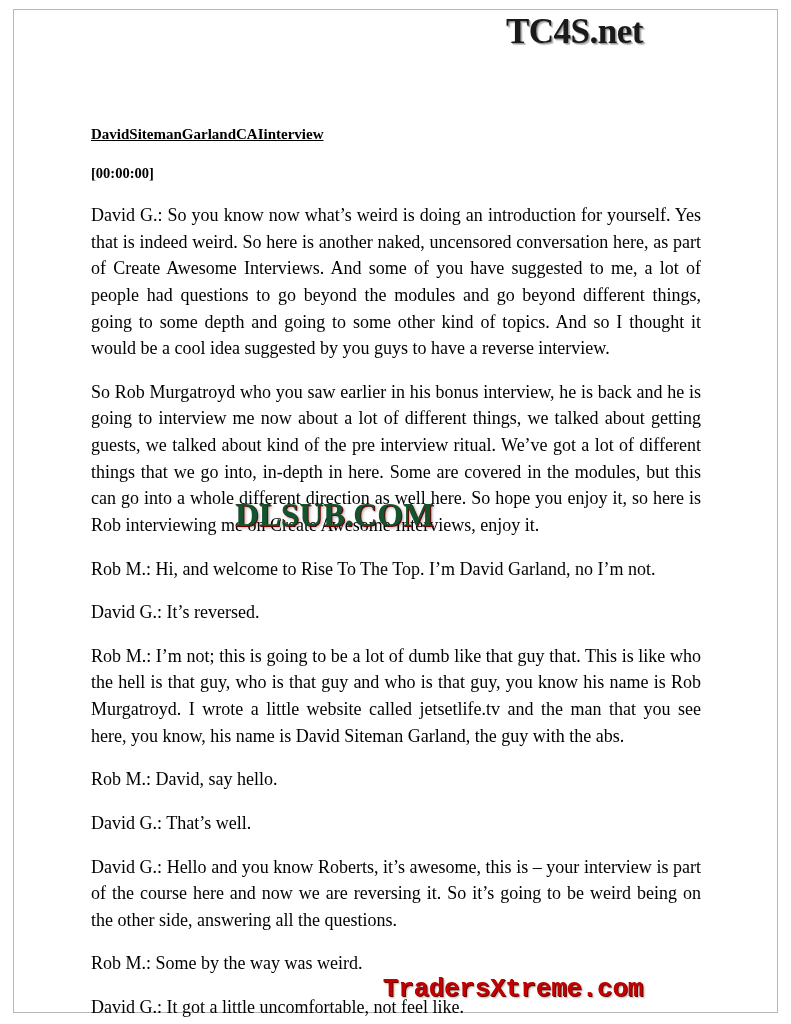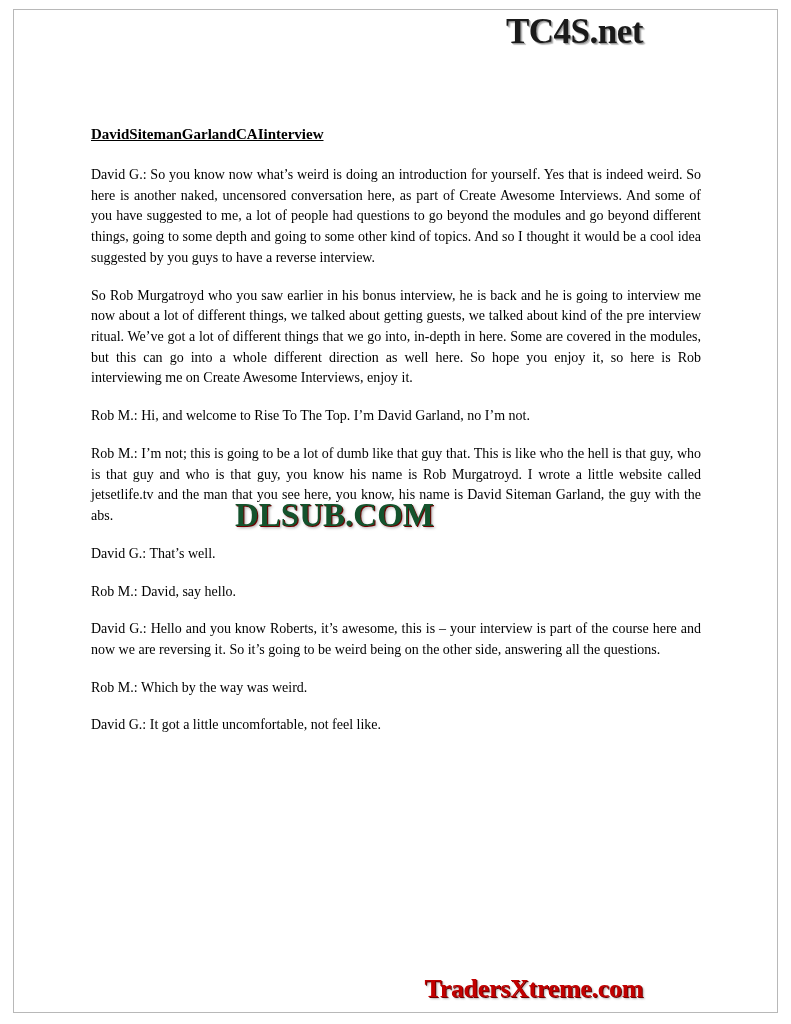--- a/index.html
+++ b/index.html
@@ -40,21 +40,21 @@
     font-weight: bold;
     font-size: 35px;
     letter-spacing: -0.5px;
     color: #1a1a1a;
     text-shadow: 1px 1px 0 #9a9a9a, 2px 2px 1px rgba(0,0,0,0.25);
   }
   .watermark-bottom {
     position: absolute;
     right: 26px;
     bottom: 20px;
-    font-family: Liberation Serif, serif;
+    font-family: Liberation Mono, monospace;
     font-weight: bold;
     font-size: 26px;
     letter-spacing: -0.3px;
     color: #c20000;
     text-shadow: 1px 1px 0 #6e0000, 2px 2px 2px rgba(0,0,0,0.3);
     margin-top: 18px;
   }
   .watermark-center {
     position: absolute;
     left: 50%;
@@ -81,47 +81,49 @@
     text-decoration: underline;
     margin: 0 0 22px 0;
     letter-spacing: 0px;
   }
   .timestamp {
     font-size: 14.5px;
     font-weight: bold;
     margin: 0 0 20px 0;
   }
   .para {
-    font-size: 14px;
+    font-size: 18px;
     line-height: 1.48;
     text-align: justify;
     margin: 0 0 17px 0;
   }
   .para:last-child { margin-bottom: 0; }
 </style>
 </head>
 <body>
 
 <div class="page">
 
   <div class="page-border"></div>
 
   <div class="watermark-top">TC4S.net</div>
 
   <div class="content">
     <div class="doc-title">DavidSitemanGarlandCAIinterview</div>
+    <div class="timestamp">[00:00:00]</div>
 
     <p class="para">David G.: So you know now what’s weird is doing an introduction for yourself. Yes that is indeed weird. So here is another naked, uncensored conversation here, as part of Create Awesome Interviews. And some of you have suggested to me, a lot of people had questions to go beyond the modules and go beyond different things, going to some depth and going to some other kind of topics. And so I thought it would be a cool idea suggested by you guys to have a reverse interview.</p>
     <p class="para">So Rob Murgatroyd who you saw earlier in his bonus interview, he is back and he is going to interview me now about a lot of different things, we talked about getting guests, we talked about kind of the pre interview ritual. We’ve got a lot of different things that we go into, in-depth in here. Some are covered in the modules, but this can go into a whole different direction as well here. So hope you enjoy it, so here is Rob interviewing me on Create Awesome Interviews, enjoy it.</p>
     <p class="para">Rob M.: Hi, and welcome to Rise To The Top. I’m David Garland, no I’m not.</p>
+    <p class="para">David G.: It’s reversed.</p>
     <p class="para">Rob M.: I’m not; this is going to be a lot of dumb like that guy that. This is like who the hell is that guy, who is that guy and who is that guy, you know his name is Rob Murgatroyd. I wrote a little website called jetsetlife.tv and the man that you see here, you know, his name is David Siteman Garland, the guy with the abs.</p>
+    <p class="para">Rob M.: David, say hello.</p>
     <p class="para">David G.: That’s well.</p>
-    <p class="para">Rob M.: David, say hello.</p>
     <p class="para">David G.: Hello and you know Roberts, it’s awesome, this is – your interview is part of the course here and now we are reversing it. So it’s going to be weird being on the other side, answering all the questions.</p>
-    <p class="para">Rob M.: Which by the way was weird.</p>
+    <p class="para">Rob M.: Some by the way was weird.</p>
     <p class="para">David G.: It got a little uncomfortable, not feel like.</p>
   </div>
 
   <div class="watermark-center">DLSUB.COM</div>
 
   <div class="watermark-bottom">TradersXtreme.com</div>
 
 </div>
 
 </body></html>

